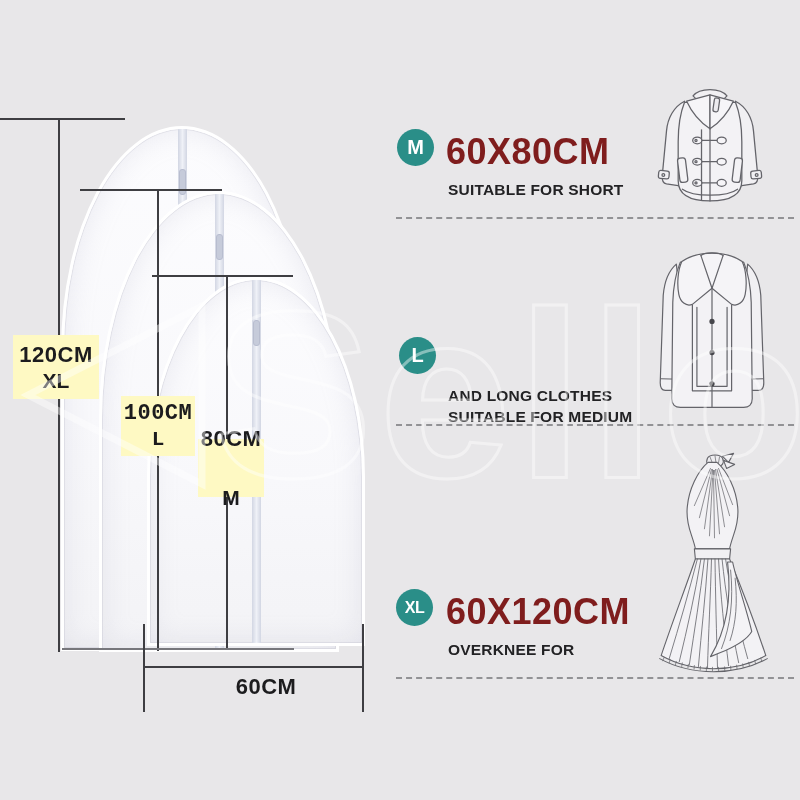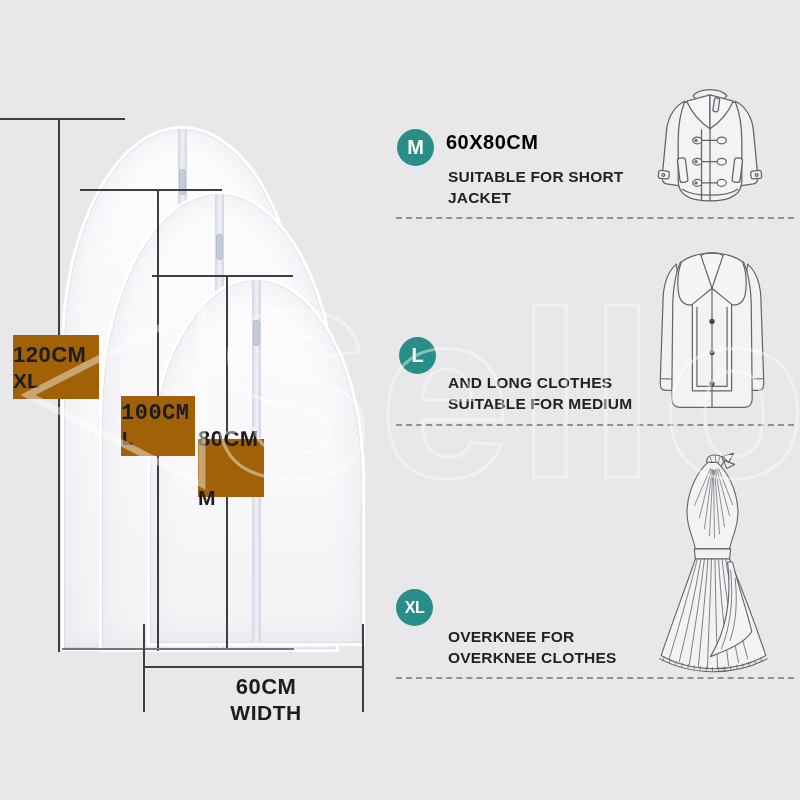--- a/index.html
+++ b/index.html
@@ -27,43 +27,43 @@
   .dl-h-l  { left:80px;  top:189px; width:142px; height:2px; }
   .dl-v-l  { left:157px; top:189px; width:2px;  height:462px; }
   .dl-h-m  { left:152px; top:275px; width:141px; height:2px; }
   .dl-v-m  { left:226px; top:275px; width:2px;  height:373px; }
   .base-line { left:62px; top:648px; width:232px; height:2px; background:#77777c; }
   .dl-h-w  { left:143px; top:666px; width:221px; height:2px; }
   .dl-t-l  { left:143px; top:624px; width:2px; height:88px; }
   .dl-t-r  { left:362px; top:624px; width:2px; height:88px; }
 
   
-  .chip { position:absolute; background:#a16207; z-index:6; 
+  .chip { position:absolute; background:#fef9c3; z-index:6; text-align:center;
           color:#1c1c1e; font-weight:700; display:flex; flex-direction:column; justify-content:center; }
   .chip .val { font-size:22px; line-height:27px; letter-spacing:.5px; }
   .chip .sz  { font-size:21px; line-height:26px; }
   .chip-xl { left:13px;  top:335px; width:86px; height:64px; }
   .chip-l  { left:121px; top:396px; width:74px; height:60px;font-family:Liberation Mono, monospace; }
   .chip-m  { left:198px; top:439px; width:66px; height:58px;gap:33px; }
   .wlabel  { position:absolute; left:205px; top:674px; width:122px; z-index:6; text-align:center;
              color:#1c1c1e; font-weight:700; }
   .wlabel .val { font-size:22px; line-height:26px; letter-spacing:.5px; }
   .wlabel .sz  { font-size:21px; line-height:25px; letter-spacing:.5px; }
 
   
   .badge { position:absolute; width:37px; height:37px; border-radius:50%; background:#2a8e88;
            color:#ffffff; font-weight:700; display:flex; align-items:center; justify-content:center; z-index:4; }
   .badge-m  { left:397px; top:129px; font-size:20px; }
   .badge-l  { left:399px; top:337px; font-size:20px; }
   .badge-xl { left:396px; top:589px; font-size:16px; letter-spacing:-.5px; }
-  .dims { position:absolute; left:446px; color:#000000; font-weight:700; font-size:20px;
+  .dims { position:absolute; left:446px; color:#7f1d1d; font-weight:700; font-size:36px;
           letter-spacing:.5px; z-index:4; white-space:nowrap; }
   .dims-1 { top:131px; } .dims-2 { top:339px; } .dims-3 { top:591px; }
   .desc { position:absolute; left:448px; color:#222224; font-weight:700; font-size:15.5px;
-          line-height:21px; letter-spacing:.2px; z-index:4; white-space:nowrap; }
+          line-height:21px; letter-spacing:.2px; z-index:4; white-space:nowrap;margin-top:13px; }
   .desc-1 { top:166px; } .desc-2 { top:372px; } .desc-3 { top:626px; }
   .divider { position:absolute; left:396px; width:398px; height:0;
              border-top:2px dashed #929295; z-index:4; }
   .divider-1 { top:217px; } .divider-2 { top:424px; } .divider-3 { top:677px; }
 
   .garment { position:absolute; z-index:4; }
   .garment-jacket { left:645px; top:80px;  width:130px; height:140px; }
   .garment-coat   { left:642px; top:241px; width:140px; height:183px; }
   .garment-dress  { left:637px; top:449px; width:156px; height:224px; }
   .garment svg { display:block; width:100%; height:100%; }
@@ -114,28 +114,26 @@
   <div class="chip chip-l">
     <div class="val">100CM</div>
     <div class="sz">L</div>
   </div>
   <div class="chip chip-m">
     <div class="val">80CM</div>
     <div class="sz">M</div>
   </div>
   <div class="wlabel">
     <div class="val">60CM</div>
-    <div class="sz">WIDTH</div>
   </div>
 
   <div class="badge badge-m">M</div>
   <div class="dims dims-1">60X80CM</div>
   <div class="desc desc-1">
     <div>SUITABLE FOR SHORT</div>
-    <div>JACKET</div>
   </div>
   <div class="garment garment-jacket">
     <svg viewBox="0 0 120 132" fill="none" stroke="#64646a" stroke-width="1.2" stroke-linejoin="round" stroke-linecap="round">
       <path d="M36 20 C26 25 20 36 19 48 L15 90 C14.6 95 16 97.5 19 98 L30 99.5 C33 100 34.6 98 35 94 L37 52 Z" fill="#f1f0f3"></path>
       <path d="M84 20 C94 25 100 36 101 48 L105 90 C105.4 95 104 97.5 101 98 L90 99.5 C87 100 85.4 98 85 94 L83 52 Z" fill="#f1f0f3"></path>
       <rect x="11.5" y="85.5" width="10" height="7.5" rx="2" fill="#f1f0f3" transform="rotate(5 16 89)"></rect>
       <rect x="98.5" y="85.5" width="10" height="7.5" rx="2" fill="#f1f0f3" transform="rotate(-5 104 89)"></rect>
       <circle cx="16" cy="89.5" r="1.3"></circle>
         <circle cx="104" cy="89.5" r="1.3"></circle>
       <path d="M36 21 C32 31 30 44 30 58 L30 95 C30 107 40 114 60 114 C80 114 90 107 90 95 L90 58 C90 44 88 31 84 21 Z" fill="#f3f2f5"></path>
@@ -186,23 +184,23 @@
         <path d="M78.5 14.5 L67.5 47"></path>
       <path d="M56.5 14.5 C60 11 75 11 78.5 14.5"></path>
       <circle cx="67.5" cy="80" r="2.6" fill="#46464b" stroke="none"></circle>
       <circle cx="67.5" cy="111" r="2.6" fill="#46464b" stroke="none"></circle>
       <circle cx="67.5" cy="142" r="2.6" fill="#46464b" stroke="none"></circle>
     </svg>
   </div>
   <div class="divider divider-2"></div>
 
   <div class="badge badge-xl">XL</div>
+  <div class="dims dims-3">60X120CM</div>
   <div class="desc desc-3">
     <div>OVERKNEE FOR</div>
-    <div>OVERKNEE CLOTHES</div>
   </div>
   <div class="garment garment-dress">
     <svg viewBox="0 0 155 222" fill="none" stroke="#64646a" stroke-width="1.1" stroke-linejoin="round" stroke-linecap="round">
       <path d="M85 7 L96 4 L91 13 Z" fill="#f1f0f3"></path>
       <path d="M86 11 L97 15 L89 19 Z" fill="#f1f0f3"></path>
       <path d="M70 9 C72 4.5 83 4.5 85 9 C87 13.5 85 17.5 77.5 17.5 C70 17.5 68 13.5 70 9 Z" fill="#eeedf0"></path>
       <path d="M72.5 7.5 L76 16.5 M77.5 6.5 L79 17 M82 7.5 L80.5 16.5" stroke-width="0.7"></path>
       <path d="M70.5 13 C60 22 51.5 40 50 57 C49 66 50.5 75 54 85 C56 91 57.5 95.5 58 99 L92 99 C92.5 95.5 94 91 96 85 C99.5 75 101 66 100 57 C98.5 40 90 22 79.5 13 Z" fill="#f3f2f5"></path>
       <g stroke-width="0.7">
         <path d="M73 19 L57 56"></path>

